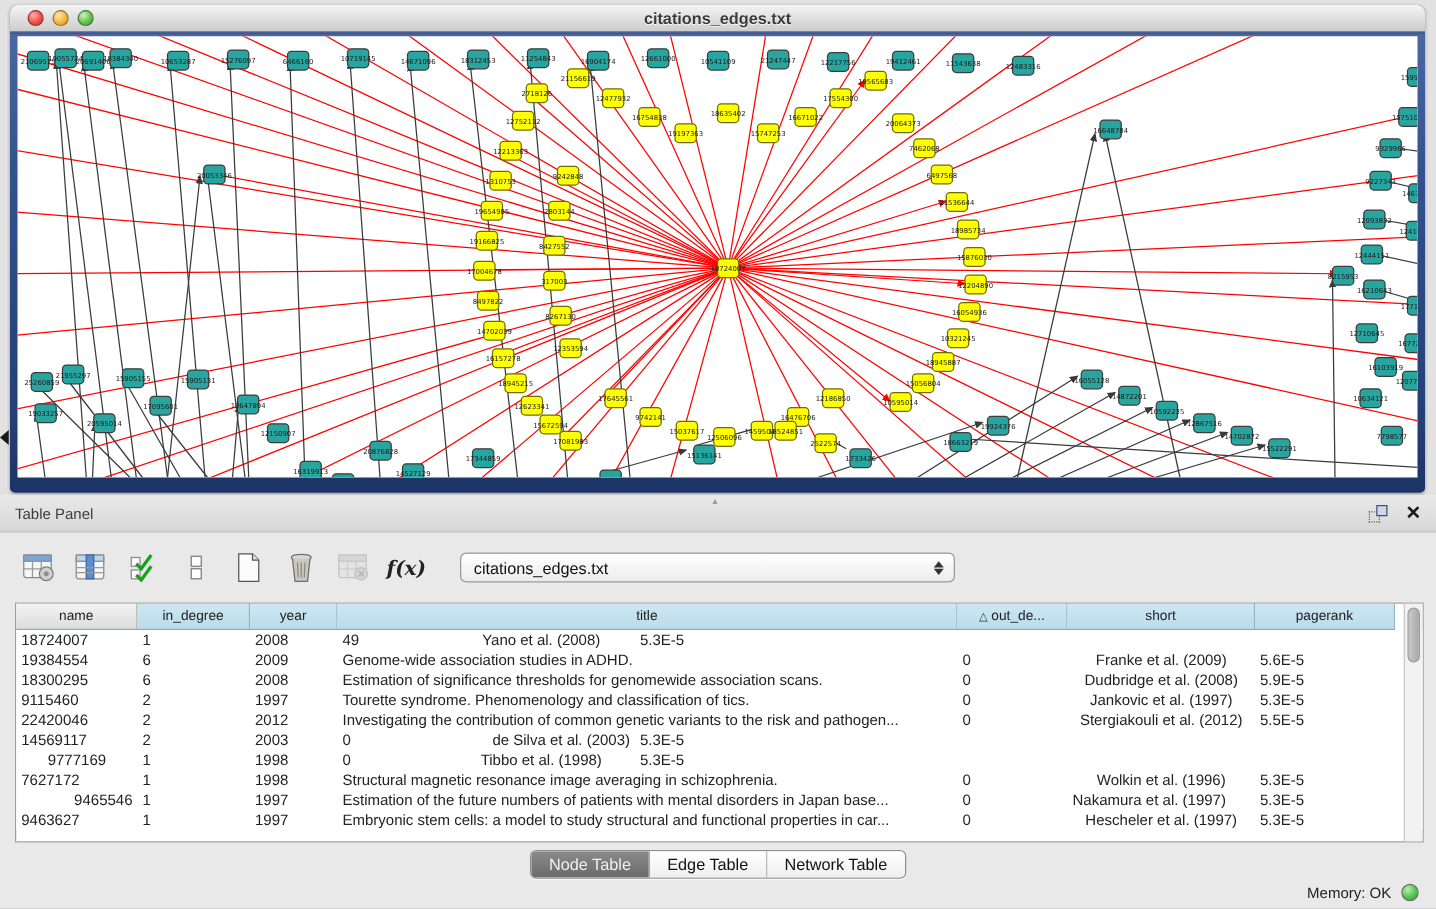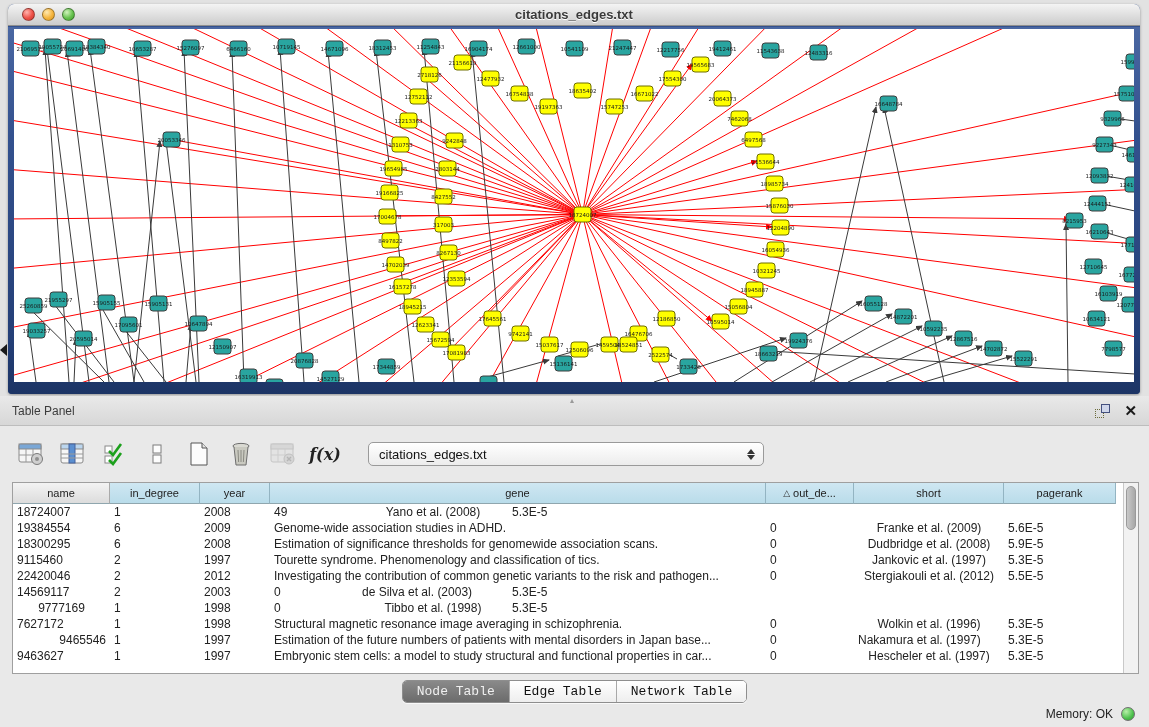--- a/index.html
+++ b/index.html
@@ -70,21 +70,21 @@
   .vscroll { position:absolute; right:0; top:0; width:15px; bottom:0;
           background:#f2f2f2; border-left:1px solid #c9c9c9; }
   .vthumb { position:absolute; left:2px; top:3px; width:10px; height:44px; border-radius:6px;
           background:linear-gradient(90deg,#c9c9c9,#a8a8a8); border:1px solid #9a9a9a; cursor:pointer; }
 
   
   .tabbar { position:absolute; left:0; right:0; top:282px; height:26px;
           display:flex; justify-content:center; align-items:center; }
   .seg { display:flex; border:1px solid #8e8e8e; border-radius:5px; overflow:hidden;
           background:#fff; box-shadow:0 1px 0 rgba(255,255,255,.7); }
-  .seg button { font-family:Liberation Mono, monospace; font-size:13px; padding:3px 14px;
+  .seg button { font-family:Liberation Sans, sans-serif; font-size:13px; padding:3px 14px;
           border:none; background:linear-gradient(#ffffff,#eeeeee); color:#111;
           border-right:1px solid #a8a8a8; cursor:pointer; }
   .seg button:last-child { border-right:none; }
   .seg button.sel { background:linear-gradient(#8a8a8a,#6b6b6b); color:#f0f0f0; }
 
   
   .statusbar { position:absolute; left:0; right:0; bottom:0; height:27px;
           display:flex; align-items:center; justify-content:flex-end; gap:8px; padding:0 14px; }
   .mem { font-size:12px; color:#222; }
   .memdot { width:14px; height:14px; border-radius:50%; border:1px solid #6f6f6f;
@@ -768,21 +768,21 @@
         <div class="th first" style="width:97px">
           <span>name</span>
         </div>
         <div class="th" style="width:90px">
           <span>in_degree</span>
         </div>
         <div class="th" style="width:70px">
           <span>year</span>
         </div>
         <div class="th" style="width:496px">
-          <span>gene</span>
+          <span>title</span>
         </div>
         <div class="th" style="width:88px">
           <span class="sort">△</span>
           <span>out_de...</span>
         </div>
         <div class="th" style="width:150px">
           <span>short</span>
         </div>
         <div class="th" style="width:112px">
           <span>pagerank</span>
@@ -831,21 +831,21 @@
           <div class="td" style="width:496px;text-align:left">Investigating the contribution of common genetic variants to the risk and pathogen...</div>
           <div class="td" style="width:88px;text-align:left">0</div>
           <div class="td" style="width:150px;text-align:center">Stergiakouli et al. (2012)</div>
           <div class="td" style="width:112px;text-align:left">5.5E-5</div>
         </div>
         <div class="trow">
           <div class="td" style="width:97px;text-align:left">14569117</div>
           <div class="td" style="width:90px;text-align:left">2</div>
           <div class="td" style="width:70px;text-align:left">2003</div>
           <div class="td" style="width:88px;text-align:left">0</div>
-          <div class="td" style="width:150px;text-align:left">de Silva et al. (2003)</div>
+          <div class="td" style="width:150px;text-align:right">de Silva et al. (2003)</div>
           <div class="td" style="width:112px;text-align:left">5.3E-5</div>
         </div>
         <div class="trow">
           <div class="td" style="width:97px;text-align:center">9777169</div>
           <div class="td" style="width:90px;text-align:left">1</div>
           <div class="td" style="width:70px;text-align:left">1998</div>
           <div class="td" style="width:88px;text-align:left">0</div>
           <div class="td" style="width:150px;text-align:center">Tibbo et al. (1998)</div>
           <div class="td" style="width:112px;text-align:left">5.3E-5</div>
         </div>

